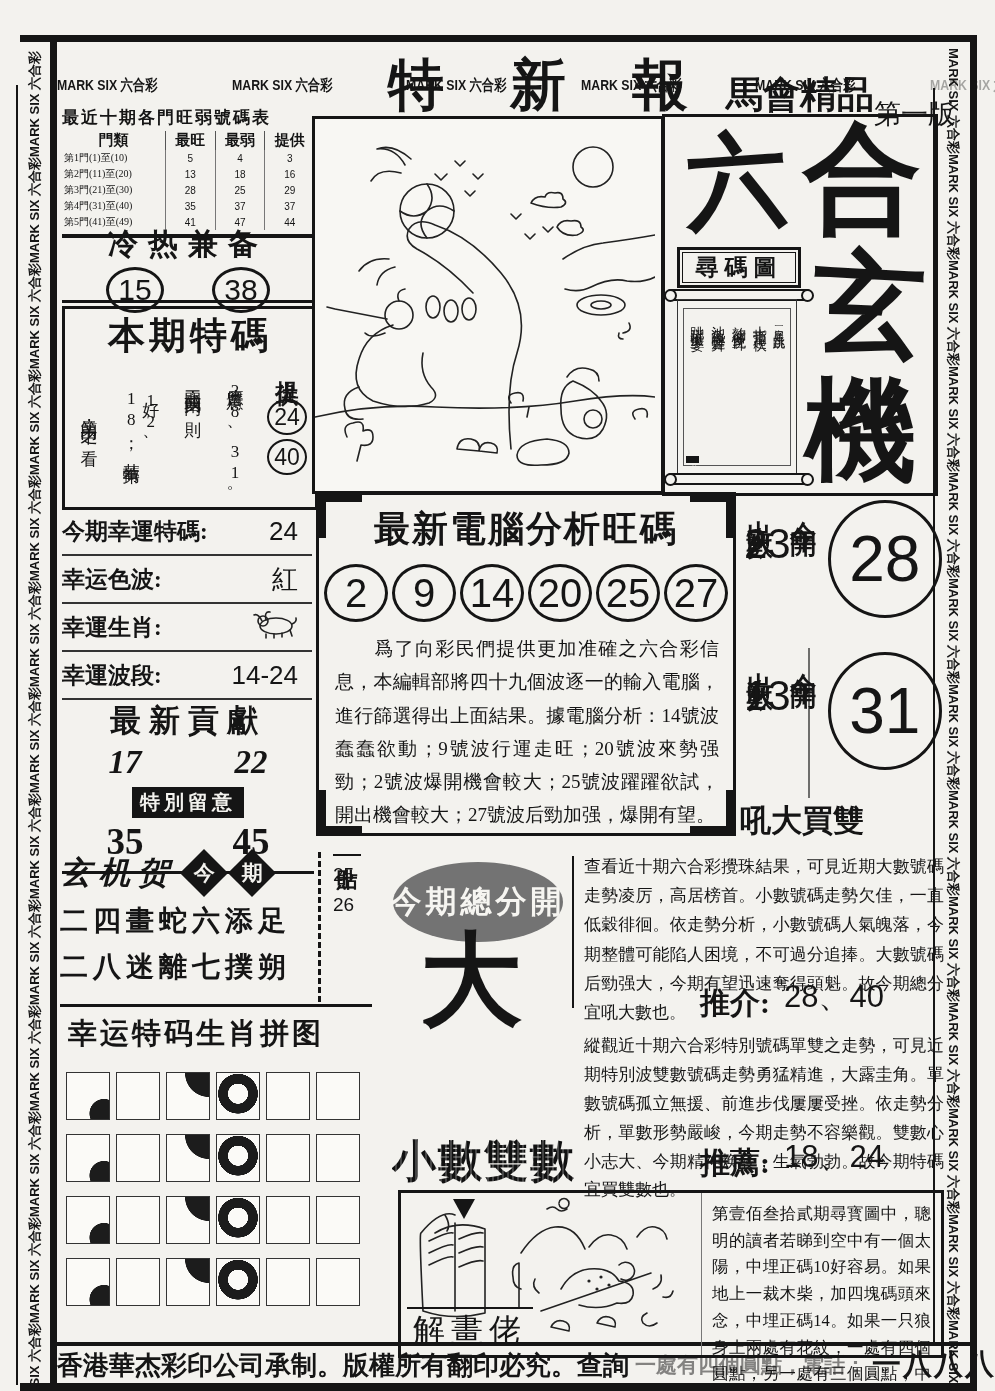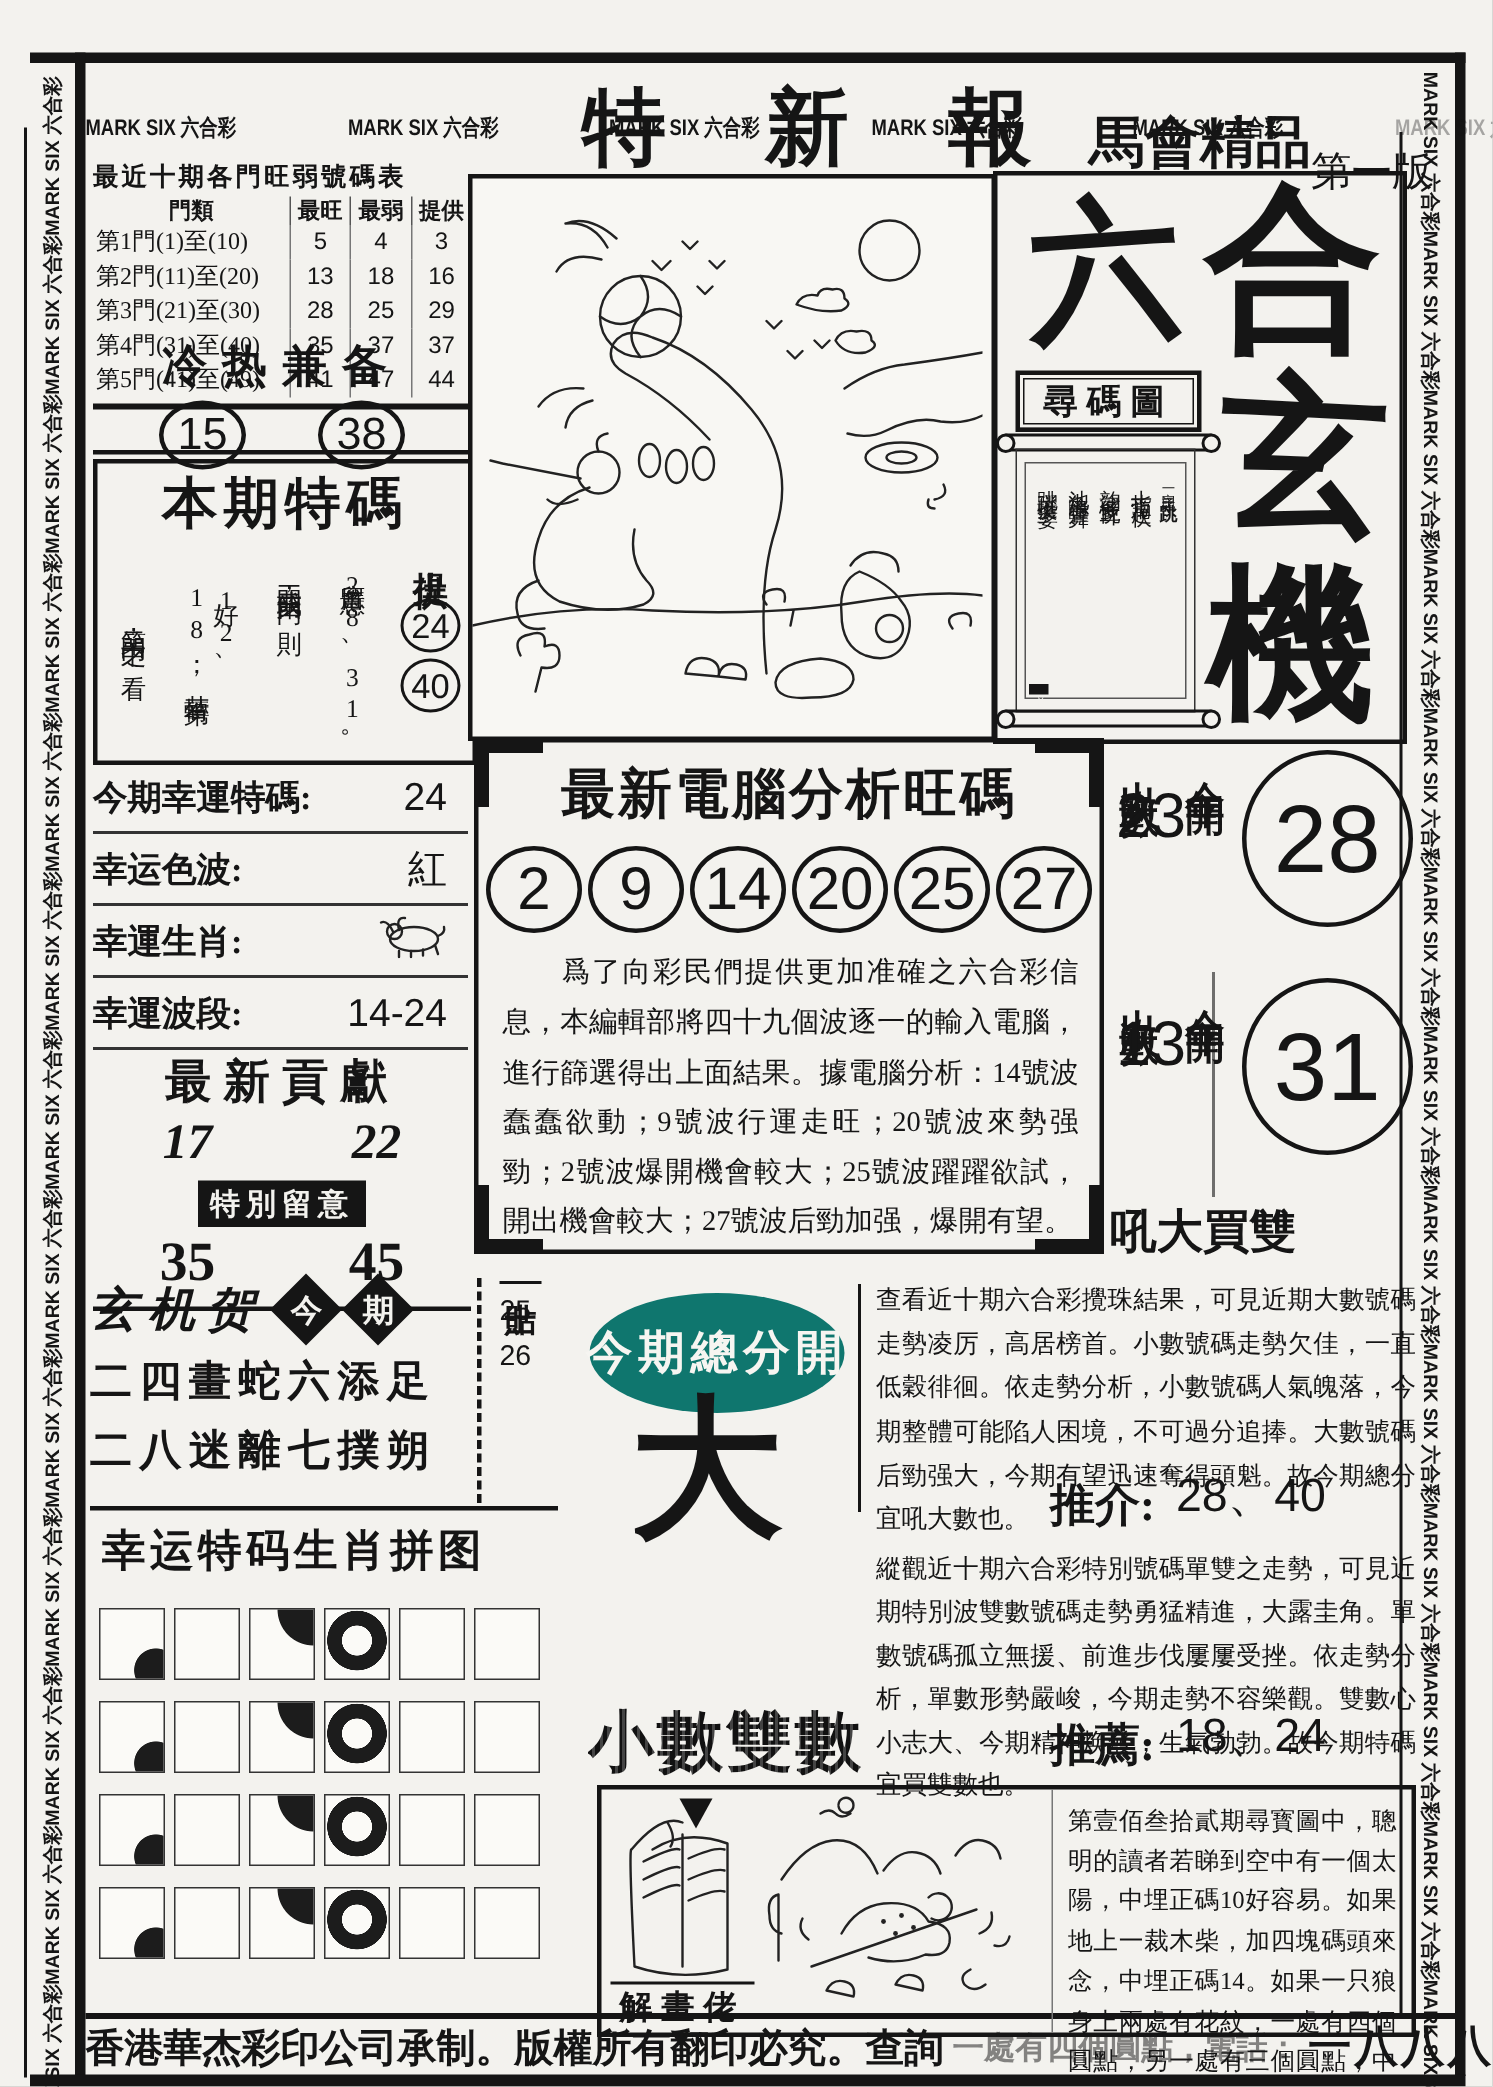--- a/index.html
+++ b/index.html
@@ -28,21 +28,21 @@
   .edition{left:874px;top:96px;font-size:27px;white-space:nowrap;}
   .brand-row{left:57px;top:72px;width:878px;height:26px;display:flex;gap:52px;align-items:center;}
   .brand-item{font-family:"Liberation Sans",sans-serif;font-weight:bold;font-size:15px;white-space:nowrap;transform:scaleX(.82);transform-origin:left;}
   .brand-item.faded{opacity:.35;}
   
   .hot-table{left:62px;top:106px;width:252px;border-bottom:4px solid #151515;padding-bottom:4px;}
   .hot-table .t-title{font-size:17px;font-weight:bold;letter-spacing:2px;white-space:nowrap;}
   .hot-table table{border-collapse:collapse;width:100%;margin-top:2px;}
   .hot-table th{font-size:15px;font-weight:bold;padding:0 2px;border-left:1px solid #555;}
   .hot-table th:first-child{border-left:none;}
-  .hot-table td{font-size:16px;text-align:center;padding:1px 2px;border-left:1px solid #777;font-family:"Liberation Sans",sans-serif;}
+  .hot-table td{font-size:10px;text-align:center;padding:1px 2px;border-left:1px solid #777;font-family:"Liberation Sans",sans-serif;}
   .hot-table td:first-child{border-left:none;text-align:left;font-family:"Liberation Serif",serif;white-space:nowrap;}
   .coldhot{left:62px;top:224px;width:252px;height:76px;border-bottom:3px solid #151515;text-align:center;}
   .coldhot .ch-title{font-size:30px;font-weight:900;letter-spacing:10px;white-space:nowrap;}
   .num-circle{display:inline-block;border:3px solid #151515;border-radius:50%;text-align:center;font-family:"Liberation Sans",sans-serif;}
   .coldhot .num-circle{width:52px;height:40px;line-height:40px;font-size:30px;margin:2px 22px 0;}
   .special-box{left:62px;top:306px;width:250px;height:198px;border:3px solid #151515;}
   .special-box .sb-title{text-align:center;font-size:37px;font-weight:900;letter-spacing:4px;margin-top:2px;white-space:nowrap;}
   .sb-cols{display:flex;justify-content:space-between;padding:2px 8px 0 14px;height:146px;}
   .v-text{writing-mode:vertical-rl;text-orientation:upright;font-size:17px;letter-spacing:2px;line-height:1.15;}
   .sb-cols .c0{padding-top:44px;}
@@ -83,38 +83,38 @@
   .t5{background:#fbfaf7 radial-gradient(circle at 30% 80%,#1c1c1c 0 20%,transparent 21%),radial-gradient(circle at 75% 20%,#1c1c1c 0 12%,transparent 13%);}
   
   .illus-box{left:312px;top:116px;width:346px;height:372px;border:3px solid #151515;background:#f8f7f3;}
   .corner{position:absolute;background:#151515;}
   .analysis-box{left:316px;top:492px;width:414px;height:338px;border:3px solid #151515;}
   .an-title{text-align:center;font-family:"Liberation Sans",sans-serif;font-size:36px;font-weight:900;letter-spacing:2px;margin-top:10px;white-space:nowrap;}
   .an-circles{display:flex;justify-content:center;gap:4px;margin-top:10px;}
   .an-circles .num-circle{width:58px;height:52px;line-height:52px;font-size:40px;border-width:3px;}
   .an-para{font-size:19px;line-height:1.75;text-align:justify;padding:10px 14px 0 16px;margin:0;}
   .an-para .indent{display:inline-block;width:2em;}
-  .oval-badge{background:#0f766e;color:#f6f5f1;border-radius:50%;display:flex;align-items:center;justify-content:center;font-size:31px;font-weight:bold;letter-spacing:4px;white-space:nowrap;}
+  .oval-badge{background:#737373;color:#f6f5f1;border-radius:50%;display:flex;align-items:center;justify-content:center;font-size:31px;font-weight:bold;letter-spacing:4px;white-space:nowrap;}
   .badge-total{left:393px;top:862px;width:170px;height:80px;}
   .big-char{left:420px;top:930px;font-size:102px;font-weight:900;line-height:1;}
   .vline-total{left:572px;top:856px;width:2px;height:152px;}
   .para-total{left:584px;top:852px;width:360px;font-size:17px;line-height:1.72;text-align:justify;margin:0;}
   .recommend{display:flex;align-items:flex-end;gap:14px;white-space:nowrap;}
   .rec-total{left:700px;top:982px;}
   .recommend .rec-label{font-size:30px;font-weight:bold;}
   .recommend .rec-nums{font-size:31px;font-family:"Liberation Sans",sans-serif;position:relative;top:-6px;}
   .badge-special{left:396px;top:1036px;width:172px;height:78px;}
   .oddeven{left:398px;top:1118px;width:172px;height:86px;display:flex;align-items:center;justify-content:center;}
   .oe-word{font-size:44px;font-weight:900;letter-spacing:2px;white-space:nowrap;background:repeating-linear-gradient(90deg,#111 0 3px,#444 3px 5px);-webkit-background-clip:text;background-clip:text;color:transparent;}
   .oe-bar{width:10px;height:110px;background:#151515;position:relative;top:-14px;}
   .para-special{left:584px;top:1032px;width:360px;font-size:17px;line-height:1.70;text-align:justify;margin:0;}
   .rec-special{left:700px;top:1142px;}
   .decoder-box{left:398px;top:1190px;width:540px;height:162px;border:3px solid #151515;display:flex;}
   .dec-left{width:300px;height:100%;position:relative;border-right:1px solid #777;}
-  .dec-label{position:absolute;left:6px;bottom:2px;font-size:22px;font-weight:700;letter-spacing:6px;border-top:2px solid #151515;padding:0 6px;white-space:nowrap;}
+  .dec-label{position:absolute;left:6px;bottom:2px;font-size:32px;font-weight:400;letter-spacing:6px;border-top:2px solid #151515;padding:0 6px;white-space:nowrap;}
   .dec-para{flex:1;font-size:16.5px;line-height:1.62;text-align:justify;margin:0;padding:8px 10px 0 10px;}
   
   .mystic-box{left:662px;top:114px;width:270px;height:376px;border:3px solid #151515;}
   .mb-char{position:absolute;font-weight:900;line-height:1;}
   .mb-c0{left:20px;top:14px;font-size:102px;transform:rotate(-4deg);}
   .mb-c1{left:138px;top:4px;font-size:118px;}
   .mb-c2{left:148px;top:132px;font-size:112px;transform:rotate(3deg);}
   .mb-c3{left:140px;top:258px;font-size:112px;}
   .seek-label{position:absolute;left:12px;top:130px;width:118px;border:3px solid #151515;box-shadow:inset 0 0 0 2px #f3f2ee,inset 0 0 0 3px #151515;text-align:center;font-size:23px;font-weight:900;letter-spacing:6px;padding:2px 0;}
   .scroll{position:absolute;left:2px;top:172px;width:140px;height:196px;}

